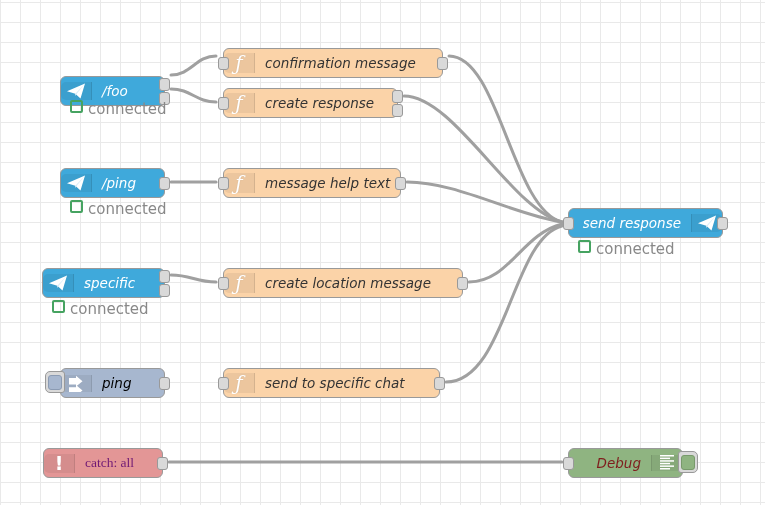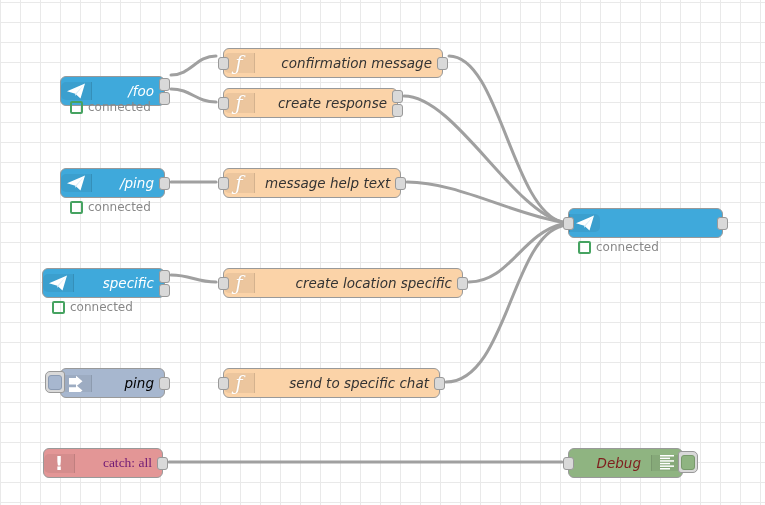--- a/index.html
+++ b/index.html
@@ -50,21 +50,20 @@
     border-left:1px solid rgba(0,0,0,0.10);
   }
   .label{
     flex:1 1 auto;
     padding:0 10px;
     font-style:italic;
     font-size:13.5px;
     color:#333333;
     white-space:nowrap;
     line-height:28px;
-    text-align:right;
   }
   .label.plain{font-style:normal;}
   .label.right-align{text-align:right;}
 
   
   .n-telegram{background:#3fa9db;}
   .n-function{background:#fbd3a8;}
   .n-inject{background:#a7b7cf;}
   .n-catch{background:#e39696;}
   .n-debug{background:#8fb481;}
@@ -82,22 +81,22 @@
     border:1px solid #999999;
     border-radius:3px;
     box-sizing:border-box;
   }
   .port.in{left:-6px;}
   .port.out{right:-6px;}
 
   
   .status{
     position:absolute;
-    display:flex;align-items:center;
-    font-size:12px;color:#888888;
+    display:flex;
+    font-size:15px;color:#888888;
     white-space:nowrap;
     font-style:normal;
   }
   .status .dot{
     width:9px;height:9px;
     border:2px solid #46a361;
     border-radius:2px;
     background:transparent;
     margin-right:5px;
     display:inline-block;
@@ -242,21 +241,21 @@
       </div>
       <div class="status" style="left: 52px; top: 300px;">
         <span class="dot"></span>
         <span>connected</span>
       </div>
       <div class="node n-function" style="left: 223px; top: 268px; width: 240px;">
         <div class="body">
           <div class="icon-box">
             <span class="glyph fn-glyph">ƒ</span>
           </div>
-          <div class="label">create location specific</div>
+          <div class="label">create location message</div>
         </div>
         <div class="port in" style="top: 8px;"></div>
         <div class="port out" style="top: 8px;"></div>
       </div>
       <div class="node n-inject" style="left: 60px; top: 368px; width: 105px;">
         <div class="body">
           <div class="icon-box">
             <svg class="glyph" width="18" height="17" viewBox="0 0 18 17">
               <path d="M2 3 h7 v-2.2 l6.5 5.4 -6.5 5.4 v-2.2 h-7 z" fill="#ffffff"></path>
               <path d="M2 12.2 h7 v-2.2 l6.5 5.4 -6.5 5.4 v-2.2 h-7 z" fill="#ffffff"></path>
@@ -274,20 +273,21 @@
           <div class="icon-box">
             <span class="glyph fn-glyph">ƒ</span>
           </div>
           <div class="label">send to specific chat</div>
         </div>
         <div class="port in" style="top: 8px;"></div>
         <div class="port out" style="top: 8px;"></div>
       </div>
       <div class="node n-telegram" style="left: 568px; top: 208px; width: 155px;">
         <div class="body">
+          <div class="label right-align">send response</div>
           <div class="icon-box right">
             <svg class="glyph" width="20" height="18" viewBox="0 0 20 18">
               <path d="M1 9.2 L19 1.5 L14.5 16.5 L9.3 11.8 Z" fill="#ffffff"></path>
               <path d="M9.3 11.8 L19 1.5 L9.0 14.0 Z" fill="#d8ecf7"></path>
             </svg>
           </div>
         </div>
         <div class="port in" style="top: 8px;"></div>
         <div class="port out" style="top: 8px;"></div>
       </div>

